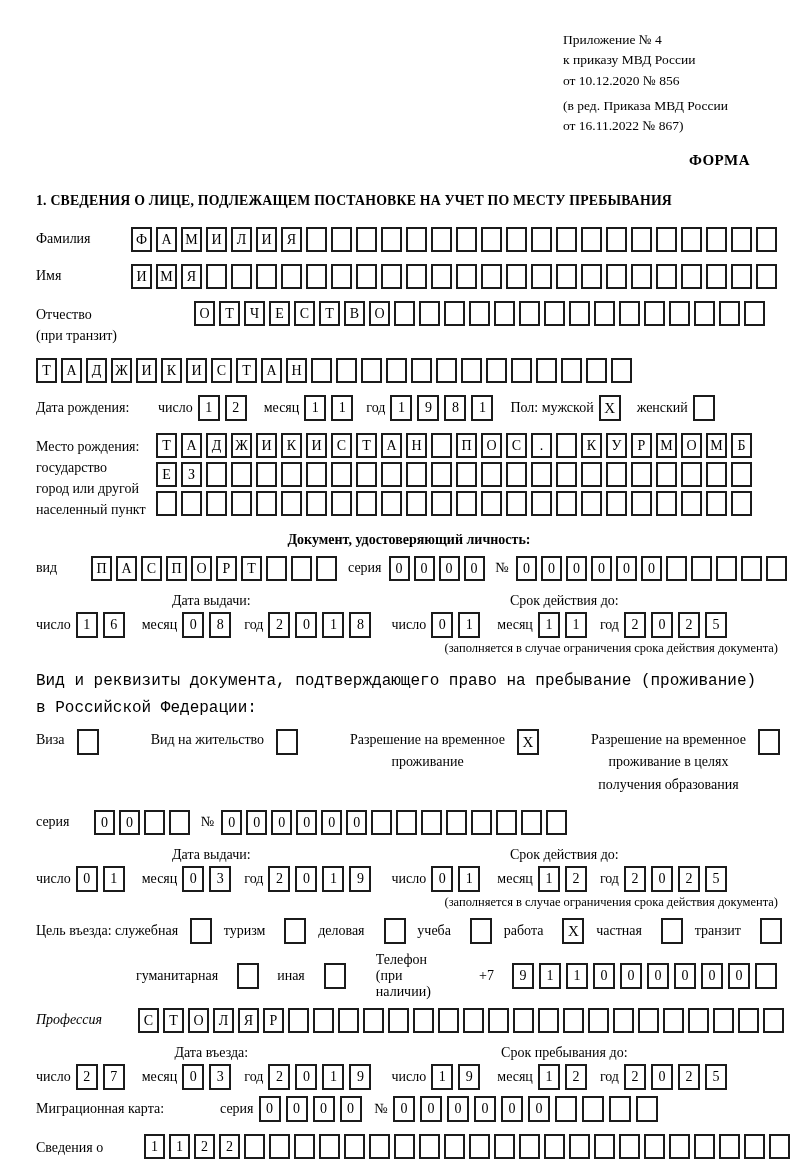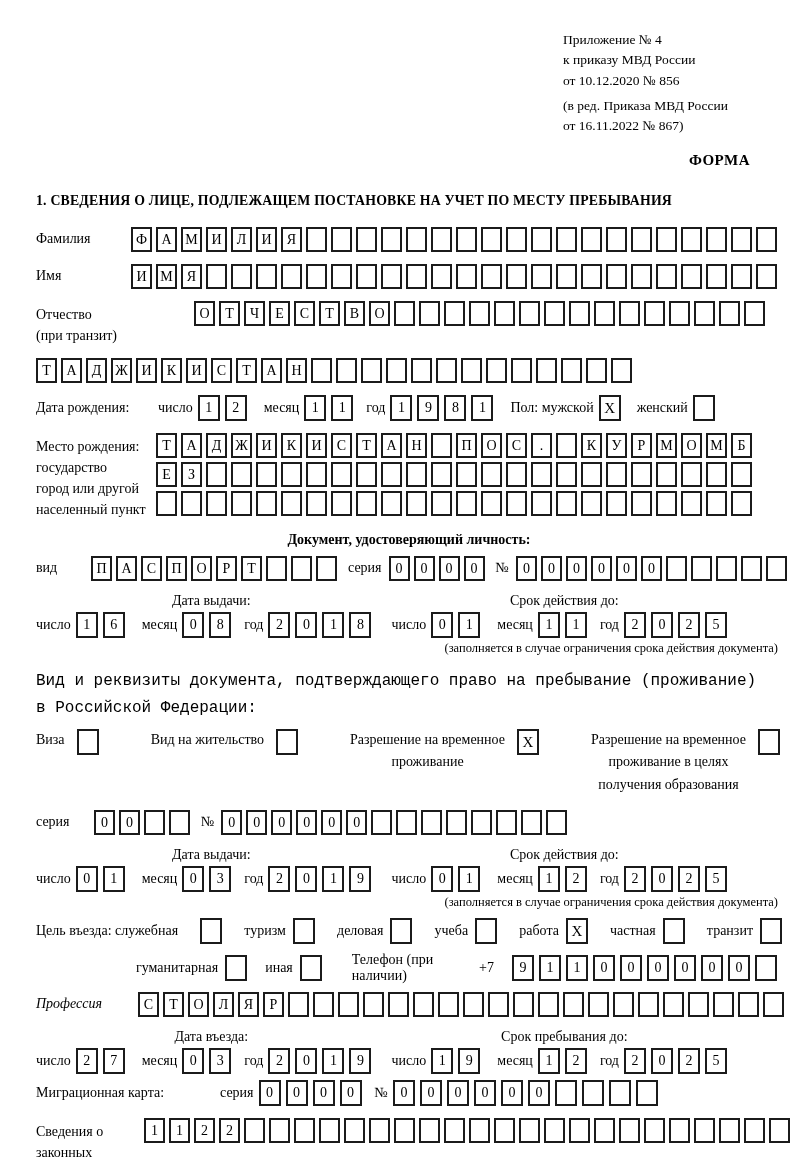--- a/index.html
+++ b/index.html
@@ -53,21 +53,21 @@
 
   .para { font-size:16px; line-height:1.65; margin-top:12px;font-family:Liberation Mono, monospace; }
 
   .options-row { display:flex; align-items:flex-start; justify-content:space-between;
                  margin:8px 0 14px; padding-right:2px;gap:7px; }
   .opt { display:flex; align-items:flex-start; gap:12px; }
   .optlines { font-size:14px; line-height:1.6; text-align:center; }
 
   .purpose-row { display:flex; justify-content:space-between; align-items:center;
                  margin:4px 0 8px; }
-  .pitem { display:flex; align-items:center; gap:7px; font-size:14px; }
+  .pitem { display:flex; align-items:center; gap:19px; font-size:14px; }
   .plbl { font-size:14px; }
   .indent100 { padding-left:100px; justify-content:flex-start; gap:18px; }
 </style>
 </head>
 <body>
 
 <div class="page">
 
   <div class="appendix">
     <div>Приложение № 4</div>

